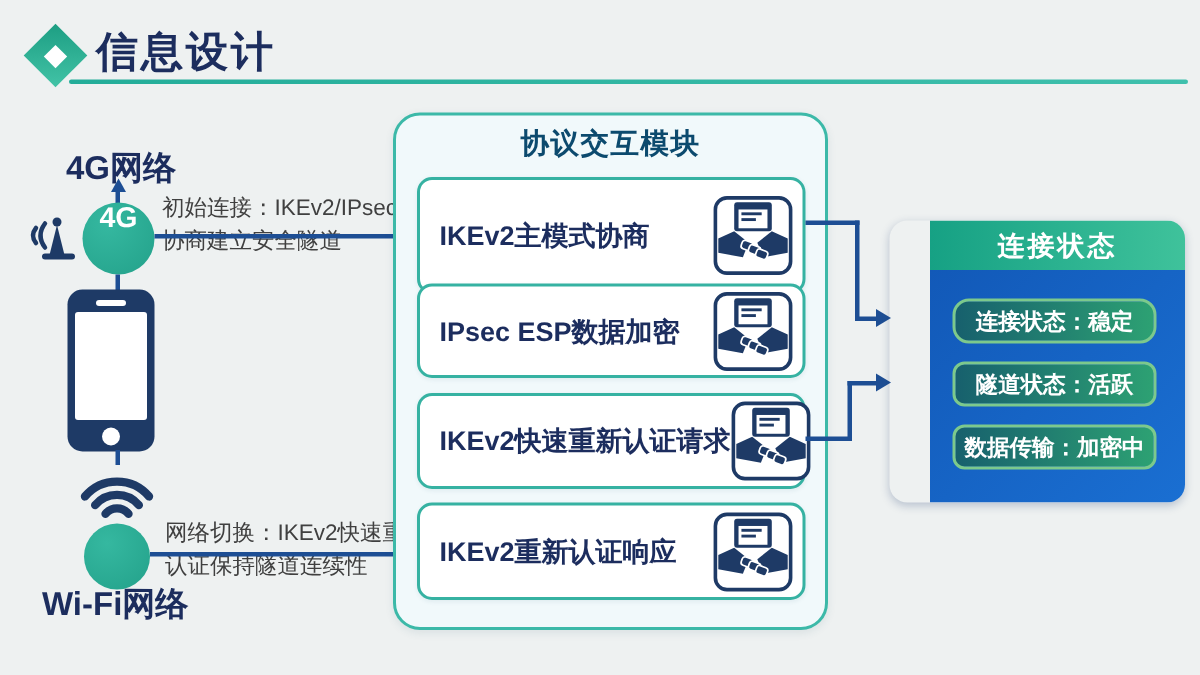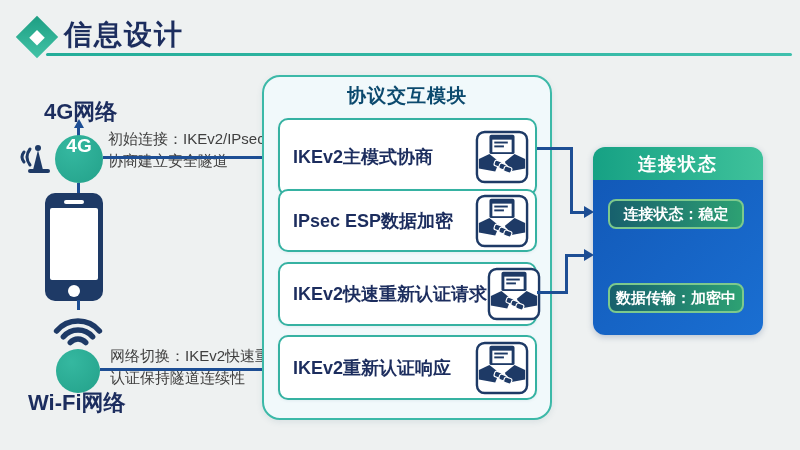--- a/index.html
+++ b/index.html
@@ -81,38 +81,39 @@
   .proto-row .row-label{
     font-size:18px;font-weight:bold;color:#1c2d5e;white-space:nowrap;
   }
   .row1{top:118px;} .row2{top:189px;height:63px;} .row3{top:262px;height:64px;} .row4{top:335px;height:65px;}
   .hs-icon{width:54px;height:54px;flex:none;}
 
   
   .status-panel{
     left:593px;top:147px;width:170px;height:188px;border-radius:12px;overflow:hidden;
     box-shadow:0 2px 6px rgba(30,60,110,.25);
+    padding-left:27px;
   }
   .status-header{
     height:33px;background:linear-gradient(90deg,#16a184,#3fc29b);
     display:flex;align-items:center;justify-content:center;
     color:#ffffff;font-size:18px;font-weight:bold;letter-spacing:2px;
   }
   .status-body{
     height:155px;background:linear-gradient(135deg,#1259b8,#1a6fd2);
     position:relative;
   }
   .status-pill{
     position:absolute;left:15px;width:136px;height:30px;
     background:linear-gradient(90deg,#17606d,#2da173);
     border:2px solid #7cc98c;border-radius:8px;box-sizing:border-box;
     display:flex;align-items:center;justify-content:center;
     color:#ffffff;font-size:15px;font-weight:bold;white-space:nowrap;
   }
-  .pill1{top:19px;} .pill2{top:61px;} .pill3{top:103px;}
+  .pill1{top:19px;border-radius:11px;} .pill2{top:61px;} .pill3{top:103px;}
 </style>
 </head>
 <body>
 
 <div class="abs diamond-outer">
   <div class="diamond-inner"></div>
 </div>
 <div class="abs page-title">信息设计</div>
 <div class="abs title-underline"></div>
 
@@ -246,15 +247,16 @@
 <div class="abs v-line" style="left:565px;top:254px;height:40px;"></div>
 <div class="abs h-line" style="left:565px;top:254px;width:21px;"></div>
 <div class="abs arrow-right" style="left:584px;top:249px;"></div>
 
 <div class="abs status-panel">
   <div class="status-header">
     <span>连接状态</span>
   </div>
   <div class="status-body">
     <div class="status-pill pill1">连接状态：稳定</div>
+    <div class="status-pill pill2">隧道状态：活跃</div>
     <div class="status-pill pill3">数据传输：加密中</div>
   </div>
 </div>
 
 </body></html>

